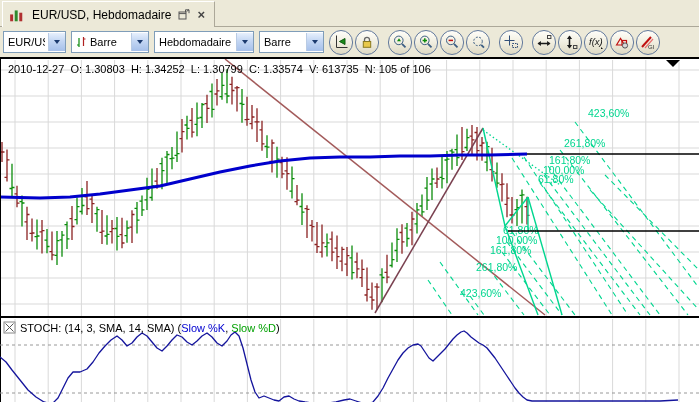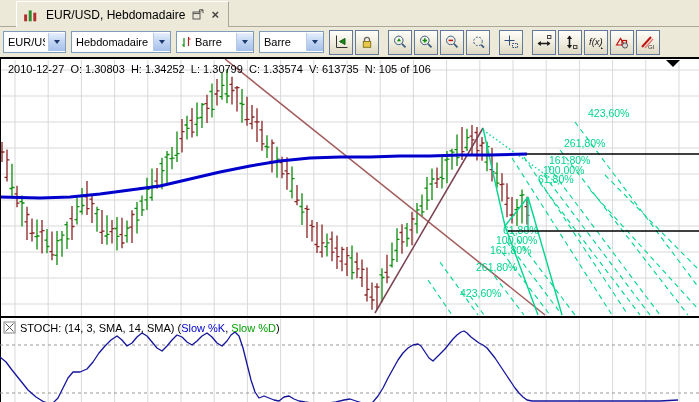--- a/index.html
+++ b/index.html
@@ -1,33 +1,33 @@
 <!DOCTYPE html>
 <html><head>
 <meta charset="utf-8">
 <style>
   html,body{margin:0;padding:0;}
   body{width:699px;height:402px;overflow:hidden;font-family:"Liberation Sans",sans-serif;}
   .app{width:699px;height:402px;background:#ece9d8;position:relative;overflow:hidden;}
 
   
-  .tab-bar{height:26px;display:flex;align-items:flex-end;background:#ece9d8;border-bottom:1px solid #aca899;padding-left:16px;}
+  .tab-bar{height:26px;display:flex;align-items:flex-end;background:#ece9d8;border-bottom:1px solid #aca899;padding-left:2px;}
   .tab{height:25px;display:flex;align-items:center;gap:7px;padding:0 9px 0 6px;background:#ece9d8;
        border:1px solid #aca899;border-bottom:none;border-top-color:#fff;border-left-color:#fff;margin-bottom:-1px;}
   .tab-title{font-size:12px;color:#000;white-space:nowrap;}
   .tab .win-x{font-size:13px;color:#444;line-height:10px;font-weight:bold;cursor:default;}
 
   
   .toolbar{height:30px;display:flex;align-items:center;background:#ece9d8;border-bottom:2px solid #000;padding-left:3px;}
   .combo{height:20px;background:#fff;border:1px solid #7f9db9;display:flex;align-items:center;font-size:11px;padding-left:4px;margin-right:5px;box-sizing:content-box;}
   .combo .cval{flex:1;white-space:nowrap;overflow:hidden;}
   .combo .drop{width:16px;height:18px;margin-left:3px;border-left:1px solid #b9cbe4;background:linear-gradient(#e7f0fd,#c3d6f3 45%,#a6c0ea);display:flex;align-items:center;justify-content:center;}
   .combo .drop i{width:0;height:0;border-left:3.5px solid transparent;border-right:3.5px solid transparent;border-top:4.5px solid #1c3a6e;}
   .w1{width:57px}.w2{width:94px}.w3{width:72px}.w4{width:59px}
-  .tbtn{width:22px;height:23px;border:1px solid #62799c;border-radius:0;background:linear-gradient(#fffef9,#efecdd 55%,#ddd8c3);
+  .tbtn{width:22px;height:23px;border:1px solid #62799c;border-radius:12px;background:linear-gradient(#fffef9,#efecdd 55%,#ddd8c3);
         display:flex;align-items:center;justify-content:center;margin-right:2px;flex:0 0 auto;}
   .gap{width:7px;flex:0 0 auto;}
   .icon16{width:16px;height:16px;display:block;}
 
   
   svg text{font-family:"Liberation Sans",sans-serif;white-space:pre;}
   #chart{display:block;background:#fff;}
 </style>
 </head>
 <body>
@@ -52,32 +52,32 @@
     </div>
   </div>
 
   <div class="toolbar">
     <div class="combo w1">
       <span class="cval">EUR/USD</span>
       <span class="drop">
           <i></i>
         </span>
     </div>
-    <div class="combo w2">
-      <span class="cval">Hebdomadaire</span>
-      <span class="drop">
-          <i></i>
-        </span>
-    </div>
     <div class="combo w3">
       <svg width="11" height="13" viewBox="0 0 11 13" style="margin-right:3px">
         <path d="M3 2v9M1 9h2" stroke="#0a8a0a" fill="none" stroke-width="1.2"></path>
         <path d="M7.5 1v9M7.5 3h2" stroke="#b02020" fill="none" stroke-width="1.2"></path>
       </svg>
       <span class="cval">Barre</span>
+      <span class="drop">
+          <i></i>
+        </span>
+    </div>
+    <div class="combo w2">
+      <span class="cval">Hebdomadaire</span>
       <span class="drop">
           <i></i>
         </span>
     </div>
     <div class="combo w4">
       <span class="cval">Barre</span>
       <span class="drop">
           <i></i>
         </span>
     </div>

